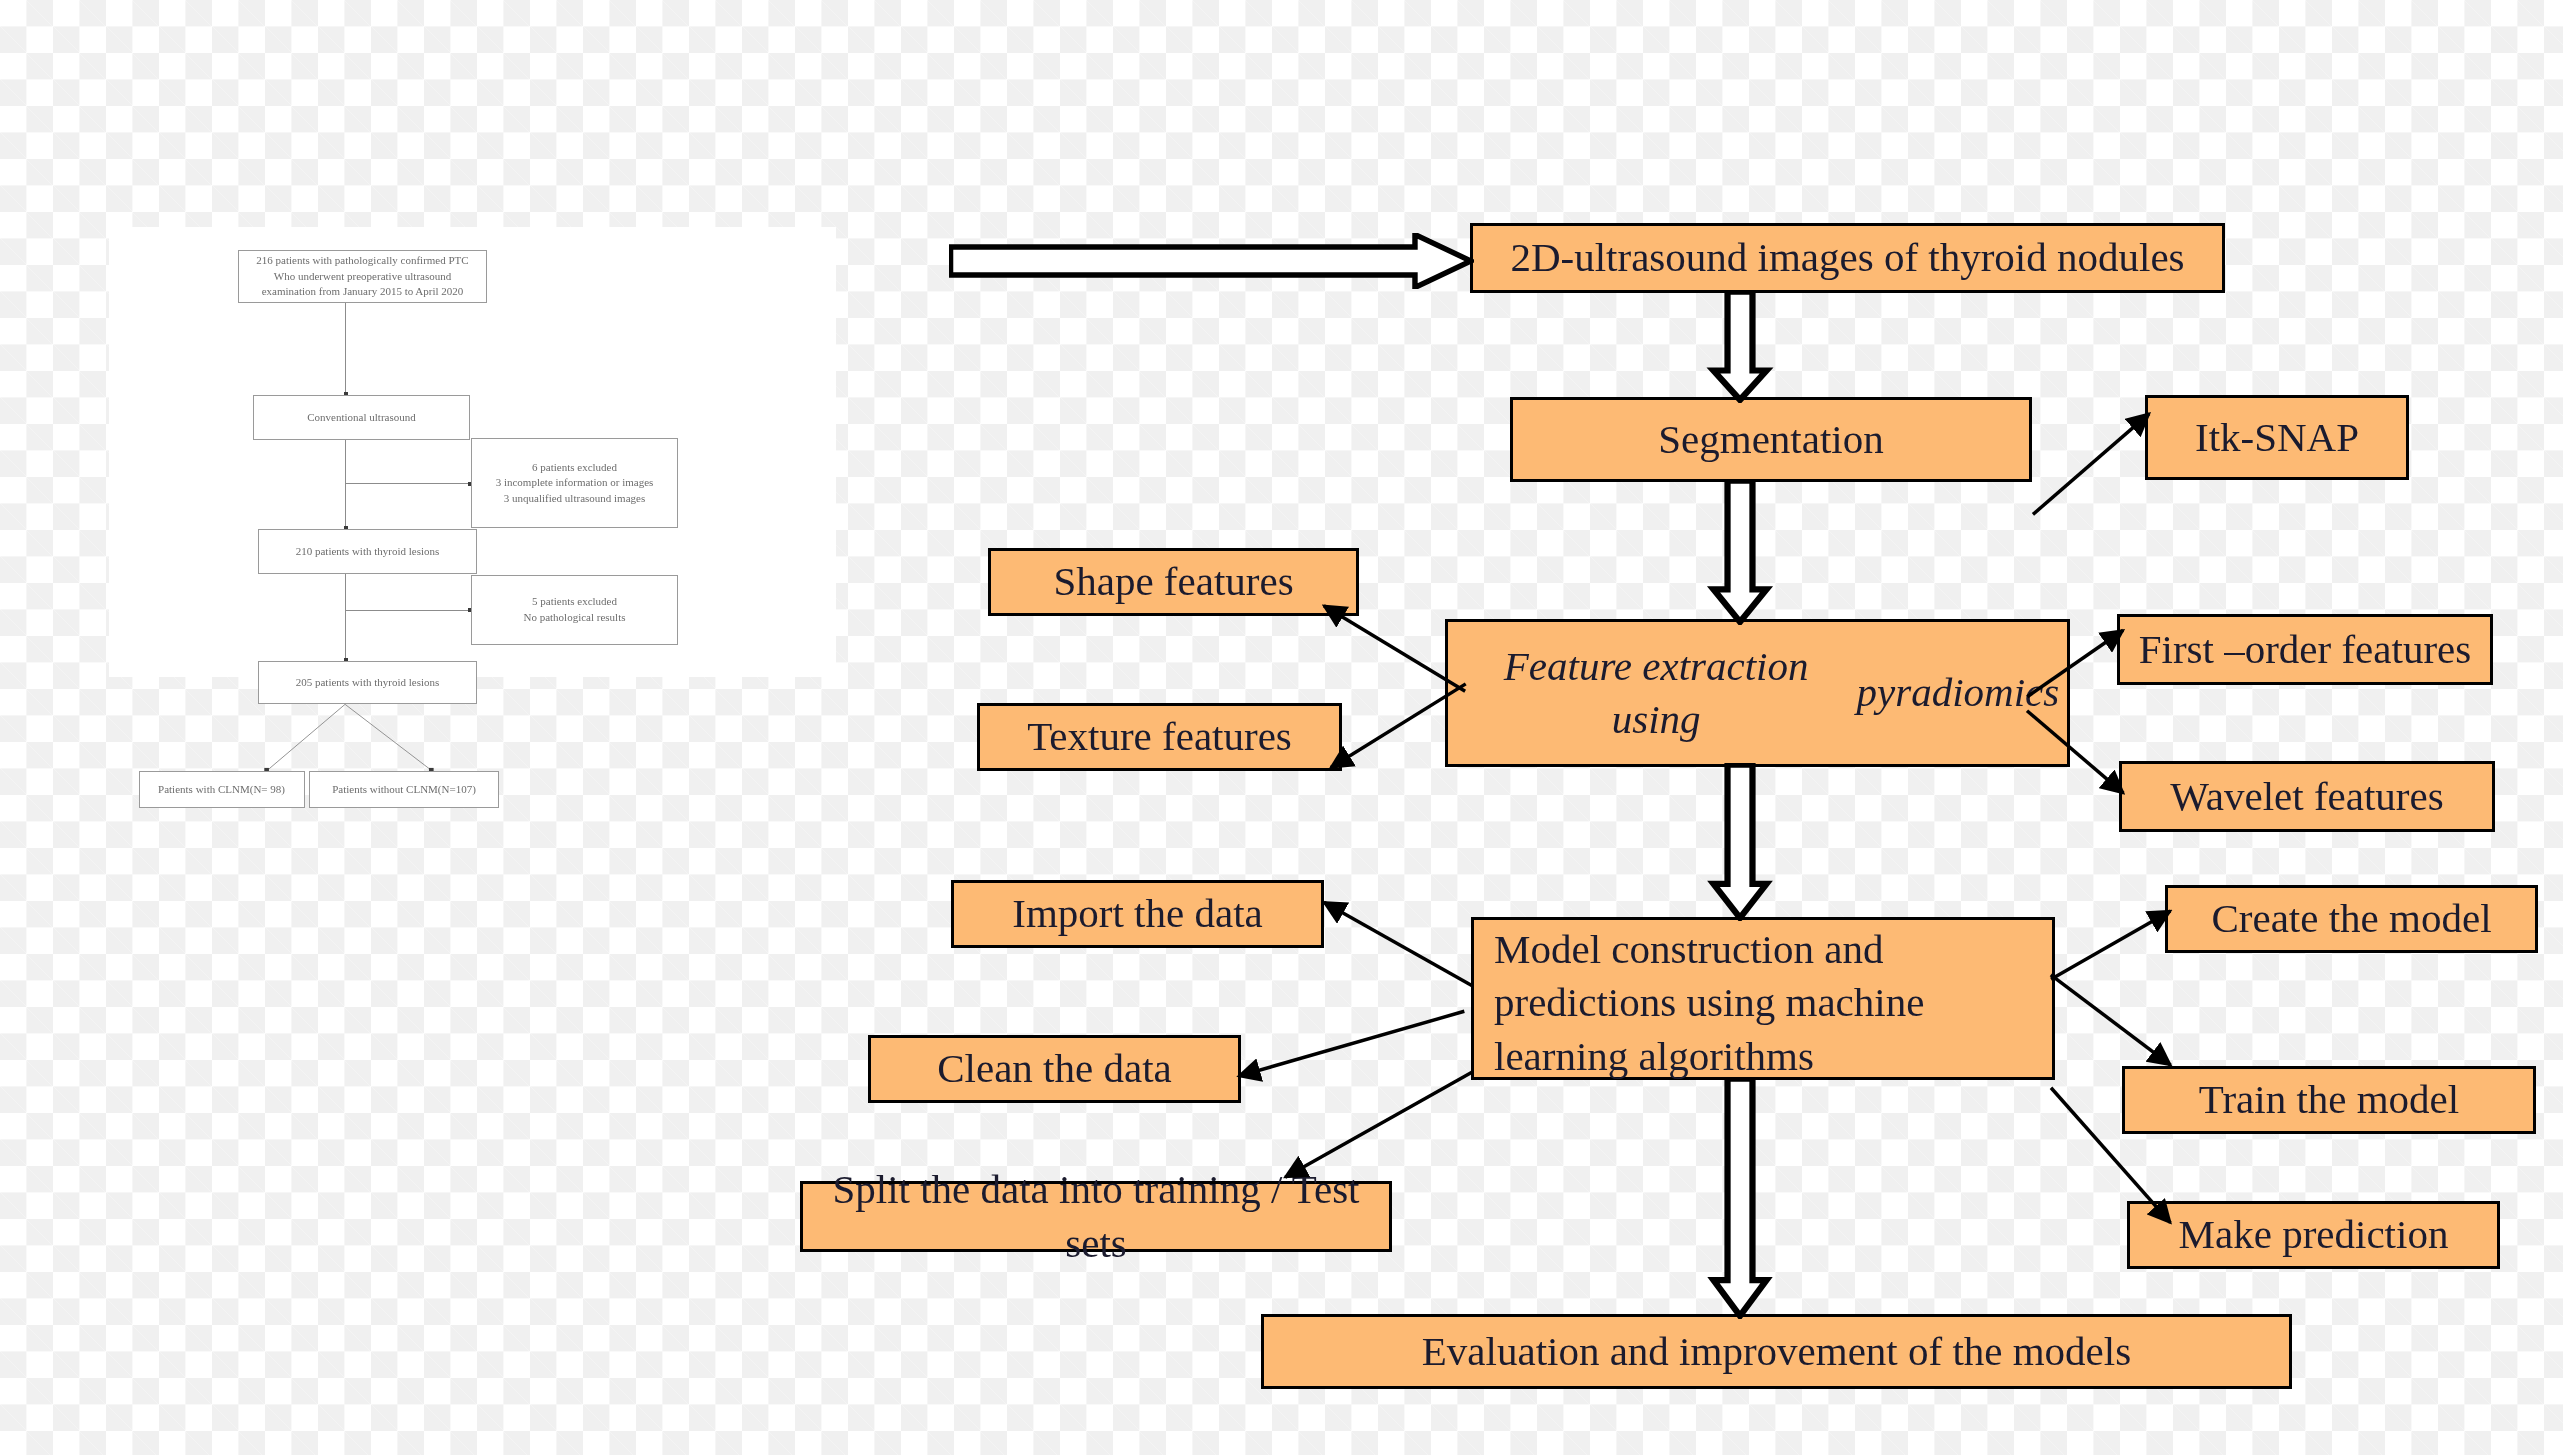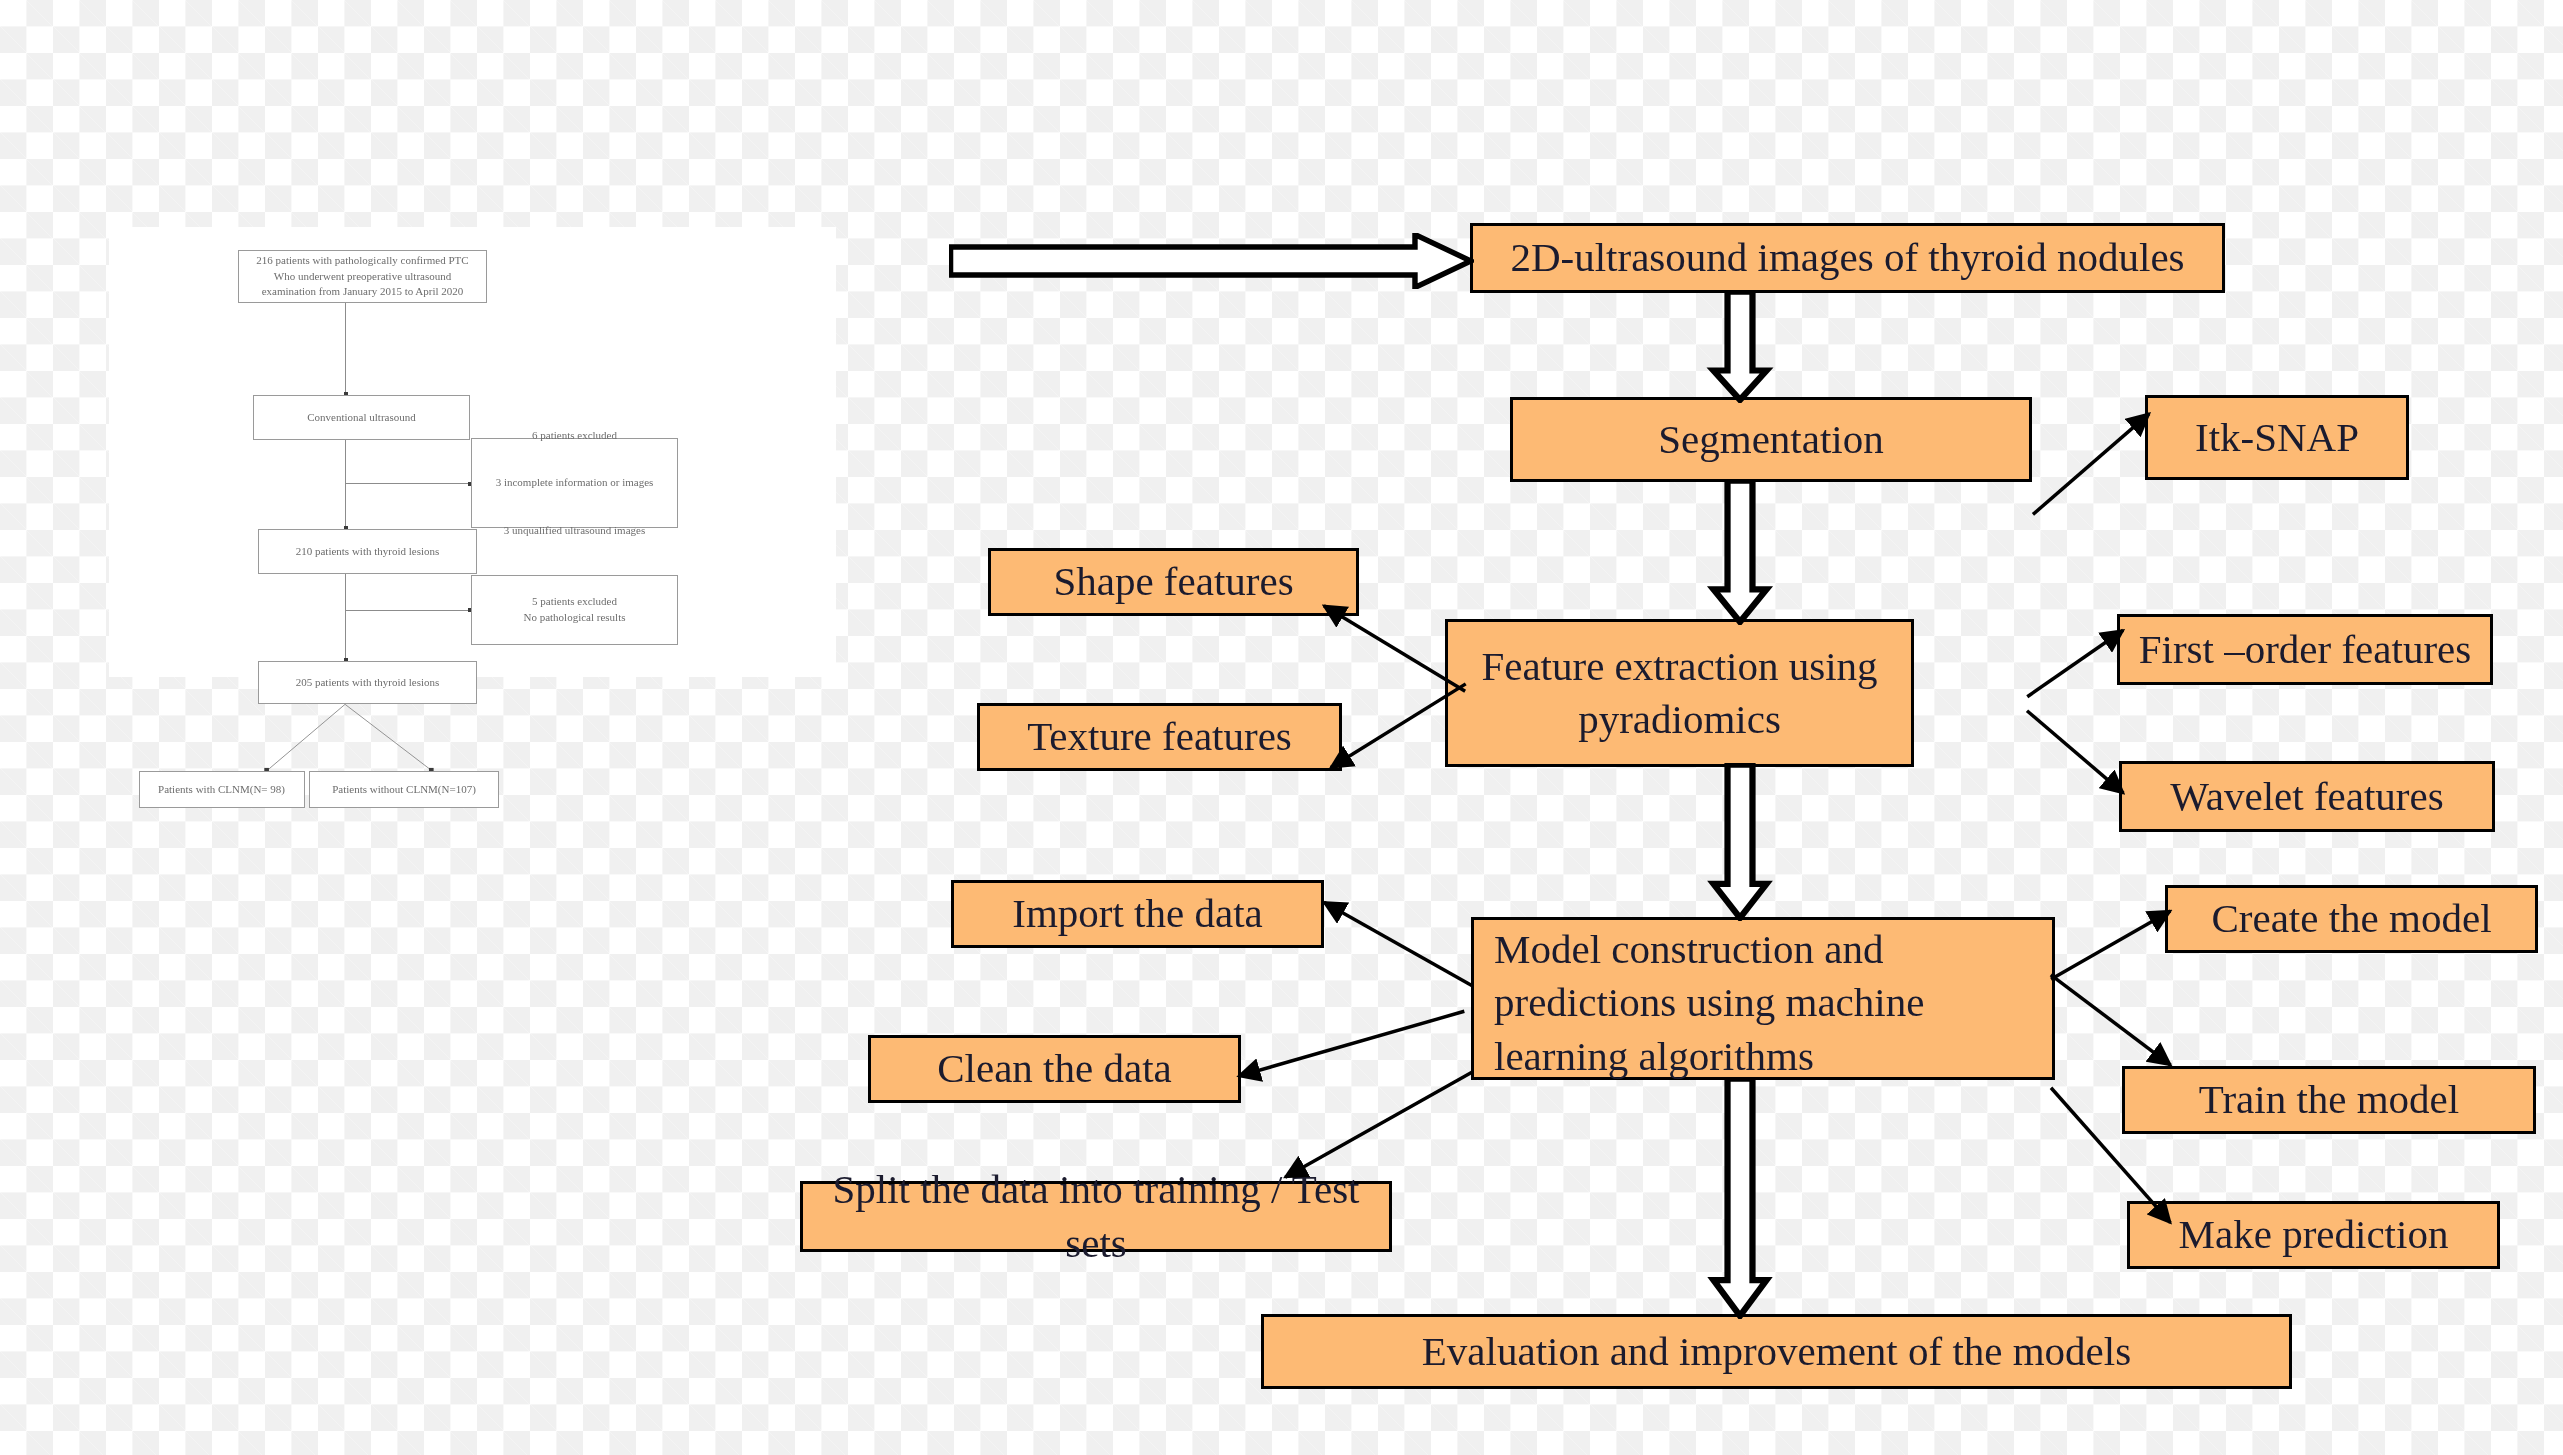--- a/index.html
+++ b/index.html
@@ -83,21 +83,21 @@
 
     <div class="ibox" style="left:144px;top:168px;width:217px;height:45px;">
       <span class="iline">Conventional ultrasound</span>
     </div>
 
     <div class="iconn v" style="left:236px;top:213px;height:89px;"></div>
     <div class="iconn h" style="left:236px;top:256px;width:127px;"></div>
     <div class="idot" style="left:359px;top:255px;"></div>
     <div class="idot" style="left:235px;top:299px;"></div>
 
-    <div class="ibox" style="left:362px;top:211px;width:207px;height:90px;gap:32px;">
+    <div class="ibox" style="left:362px;top:211px;width:207px;height:90px;">
       <span class="iline">6 patients excluded</span>
       <span class="iline">3 incomplete information or images</span>
       <span class="iline">3 unqualified ultrasound images</span>
     </div>
 
     <div class="ibox" style="left:149px;top:302px;width:219px;height:45px;">
       <span class="iline">210 patients with thyroid lesions</span>
     </div>
 
     <div class="iconn v" style="left:236px;top:347px;height:87px;"></div>
@@ -144,21 +144,21 @@
   </div>
 
   <div class="node" style="left:988px;top:548px;width:371px;height:68px;">
     <span class="txt">Shape features</span>
   </div>
 
   <div class="node" style="left:977px;top:703px;width:365px;height:68px;">
     <span class="txt">Texture features</span>
   </div>
 
-  <div class="node" style="left:1445px;top:619px;width:469px;height:148px;flex-direction:column;">
+  <div class="node" style="left:1445px;top:619px;width:625px;height:148px;flex-direction:row;font-style:italic;">
     <span class="txt">Feature extraction using</span>
     <span class="txt">pyradiomics</span>
   </div>
 
   <div class="node" style="left:2117px;top:614px;width:376px;height:71px;">
     <span class="txt">First –order features</span>
   </div>
 
   <div class="node" style="left:2119px;top:761px;width:376px;height:71px;">
     <span class="txt">Wavelet features</span>

